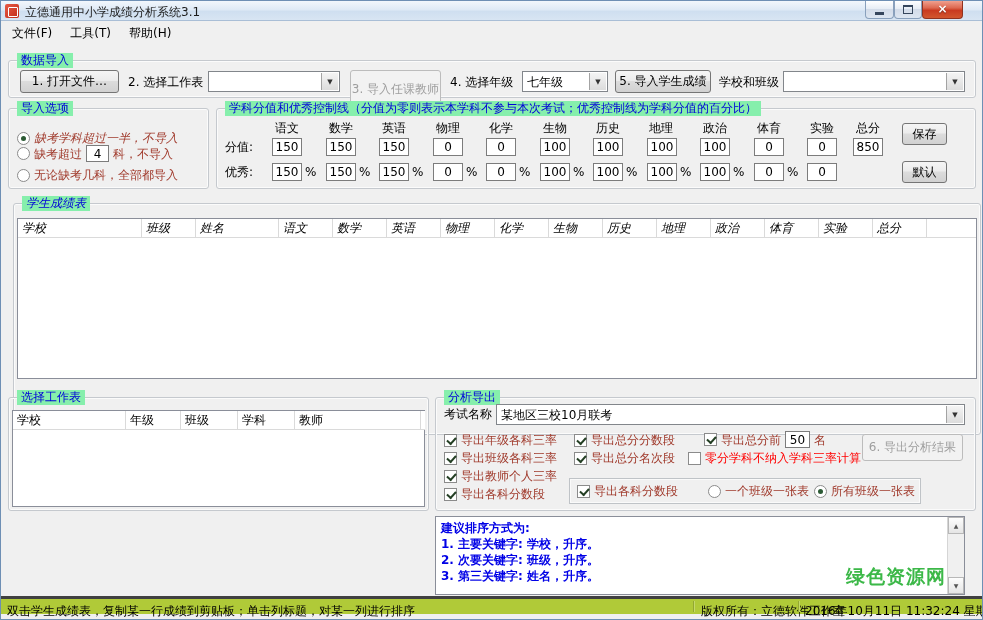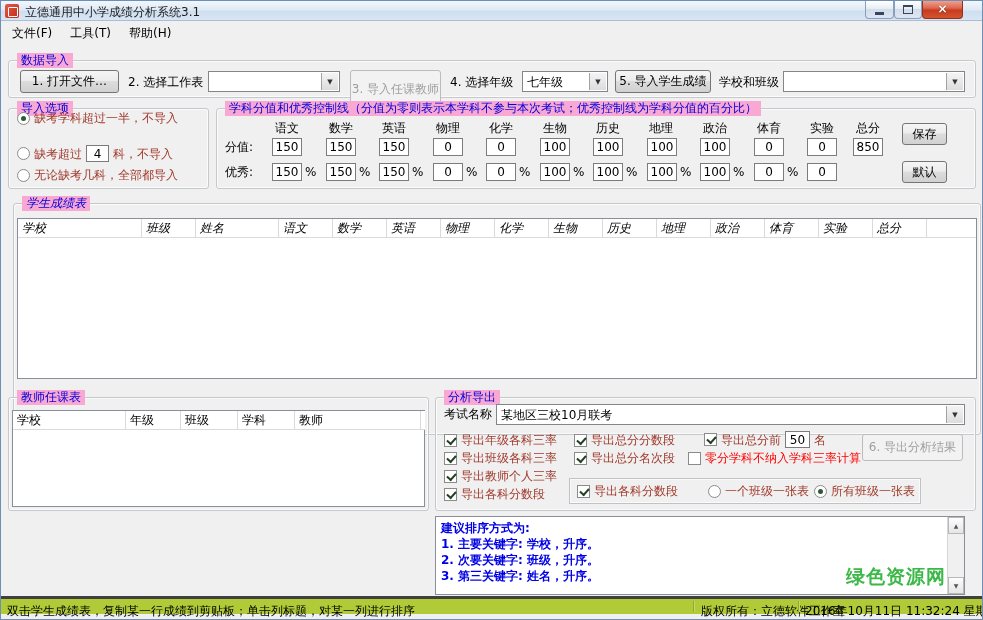--- a/index.html
+++ b/index.html
@@ -20,21 +20,21 @@
 .glyph-min{width:9px;height:3px;background:#36465c;margin-top:7px;}
 .glyph-max{width:10px;height:9px;border:1px solid #36465c;border-top:2px solid #36465c;}
 .glyph-close{line-height:15px;text-shadow:0 1px 1px rgba(0,0,0,.4);}
 
 
 .menubar{left:0;top:20px;width:981px;height:25px;background:#f0f0f0;display:flex;align-items:center;padding-left:2px;}
 .menu-item{padding:3px 9px;color:#000;white-space:nowrap;}
 
 
 .groupbox{border:1px solid #c5c9ce;border-radius:3px;box-shadow:inset 0 0 0 1px #fbfbfb;}
-.gb-title{position:absolute;top:-8px;left:8px;background:#f9a8d4;padding:0 4px;line-height:15px;color:var(--group-title,#0000d8);white-space:nowrap;}
+.gb-title{position:absolute;top:-8px;left:8px;background:#86efac;padding:0 4px;line-height:15px;color:var(--group-title,#0000d8);white-space:nowrap;}
 .lbl{color:#000;white-space:nowrap;line-height:20px;}
 
 
 .btn{border:1px solid #757575;border-radius:3px;background:linear-gradient(#f5f5f5,#ececec 45%,#dcdcdc 50%,#d1d1d1);display:flex;align-items:center;justify-content:center;color:#000;white-space:nowrap;}
 .btn.disabled{border-color:#bcbcbc;background:#f2f2f2;color:#9e9e9e;}
 
 
 .tb{border:1px solid #7c7c7c;background:#fff;font:12px "DejaVu Sans","Liberation Sans",sans-serif;padding:0 2px;}
 .tb.center{text-align:center;}
 .combo{height:21px;border:1px solid #82868b;background:#fff;}
@@ -118,21 +118,21 @@
     <div class="btn abs" style="left:606px;top:9px;width:96px;height:23px;">5. 导入学生成绩</div>
     <div class="lbl abs" style="left:710px;top:11px;">学校和班级</div>
     <div class="combo abs" style="left:774px;top:10px;width:182px;">
       <span class="combo-value"></span>
       <span class="combo-btn">▼</span>
     </div>
   </div>
 
   <div class="groupbox abs" style="left:7px;top:107px;width:201px;height:81px;">
     <div class="gb-title">导入选项</div>
-    <div class="opt-row abs" style="left:8px;top:2px;">
+    <div class="opt-row abs" style="left:8px;top:22px;font-style:italic;">
       <span class="radio checked"></span>
       <span class="opt-label">缺考学科超过一半，不导入</span>
     </div>
     <div class="opt-row abs" style="left:8px;top:36px;">
       <span class="radio"></span>
       <span class="opt-label">缺考超过</span>
       <input class="tb center" style="width: 23px; height: 17px;" value="4">
       <span class="opt-label">科，不导入</span>
     </div>
     <div class="opt-row abs" style="left:8px;top:59px;">
@@ -216,21 +216,21 @@
         <div class="th" style="width:54px;">体育</div>
         <div class="th" style="width:54px;">实验</div>
         <div class="th" style="width:54px;">总分</div>
         <div class="th th-fill"></div>
       </div>
       <div class="tbody"></div>
     </div>
   </div>
 
   <div class="groupbox abs" style="left:7px;top:396px;width:421px;height:114px;">
-    <div class="gb-title">教师任课表</div>
+    <div class="gb-title">选择工作表</div>
     <div class="table abs" style="left:3px;top:12px;width:413px;height:97px;">
       <div class="thead">
         <div class="th" style="width:113px;">学校</div>
         <div class="th" style="width:55px;">年级</div>
         <div class="th" style="width:57px;">班级</div>
         <div class="th" style="width:57px;">学科</div>
         <div class="th" style="width:126px;">教师</div>
         <div class="th th-fill"></div>
       </div>
       <div class="tbody"></div>

